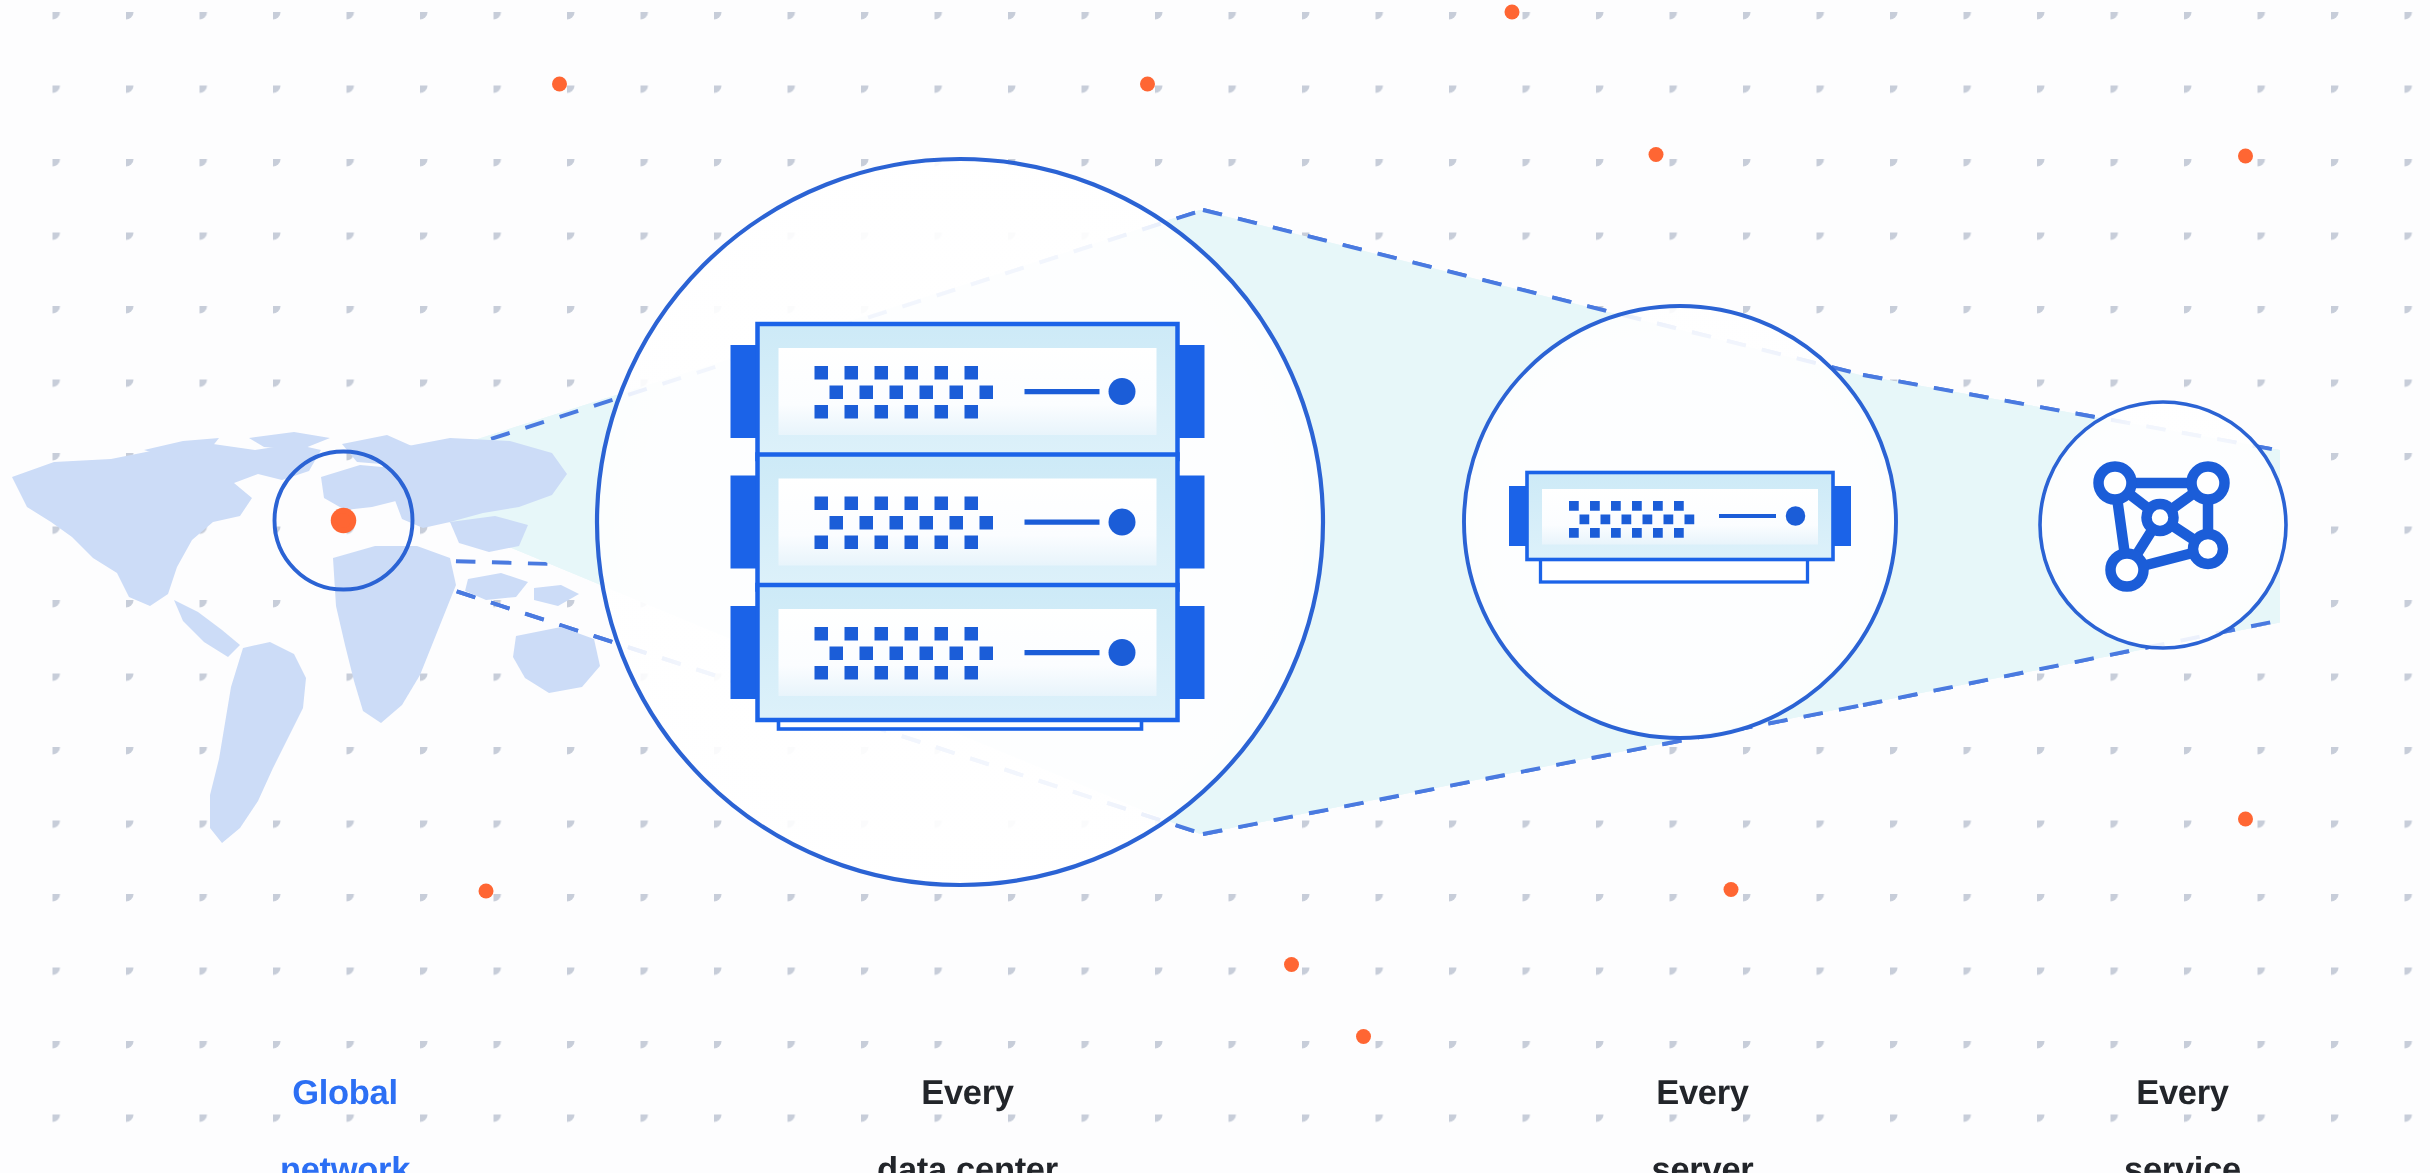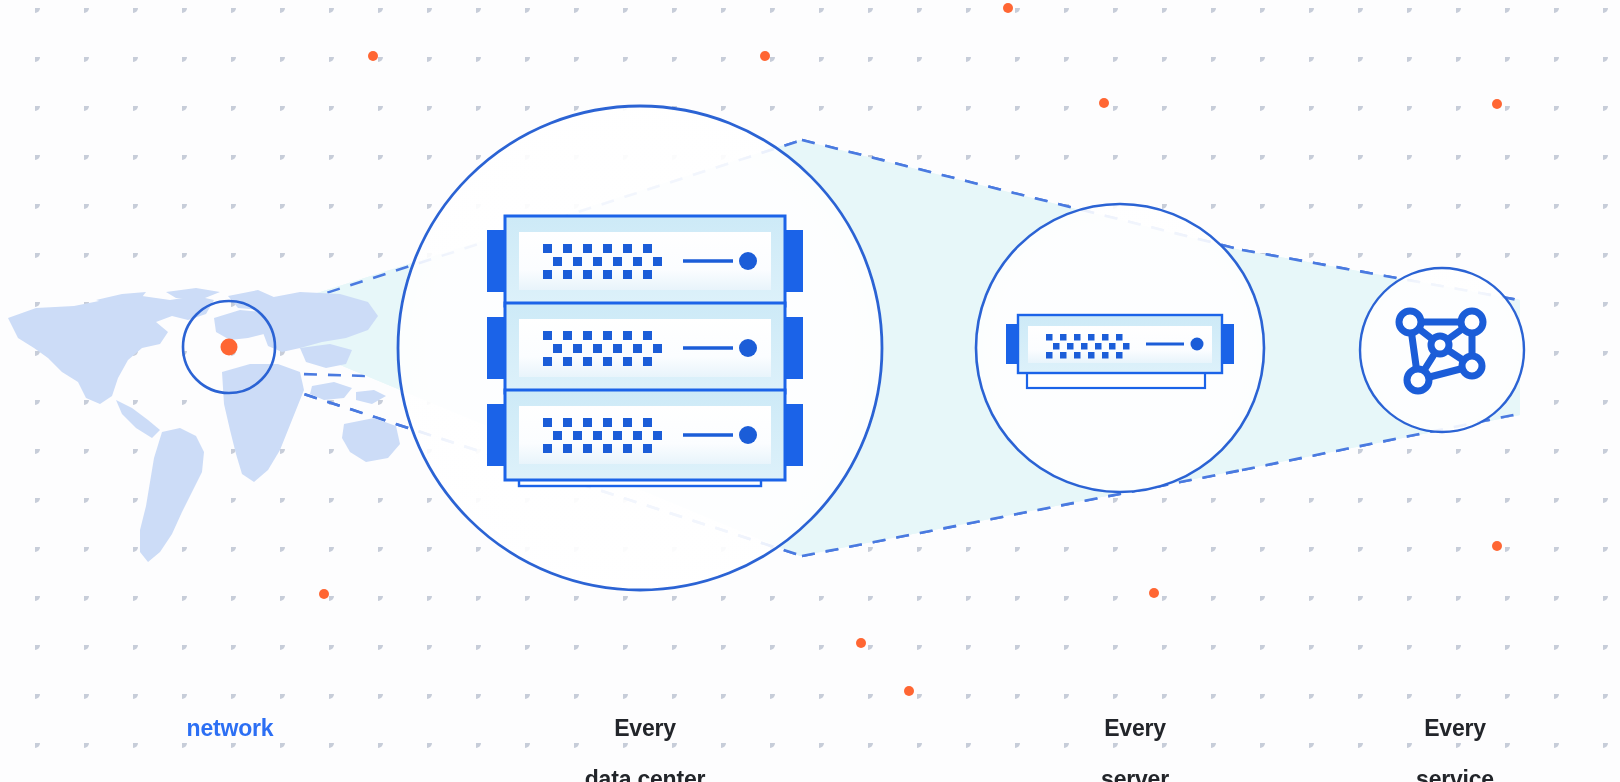--- a/index.html
+++ b/index.html
@@ -290,20 +290,21 @@
         <circle cx="1497" cy="546" r="5" fill="#ff6633"></circle>
         <circle cx="324" cy="594" r="5" fill="#ff6633"></circle>
         <circle cx="1154" cy="593" r="5" fill="#ff6633"></circle>
         <circle cx="861" cy="643" r="5" fill="#ff6633"></circle>
         <circle cx="909" cy="691" r="5" fill="#ff6633"></circle>
       </g>
   </svg>
 
   <div class="labels">
     <div class="label" id="label-global" style="color: rgb(44, 111, 244);">
+      <span class="l1">Global</span>
       <span class="l2">network</span>
     </div>
     <div class="label" id="label-dc" style="color: rgb(34, 37, 42);">
       <span class="l1">Every</span>
       <span class="l2">data center</span>
     </div>
     <div class="label" id="label-server" style="color: rgb(34, 37, 42);">
       <span class="l1">Every</span>
       <span class="l2">server</span>
     </div>

